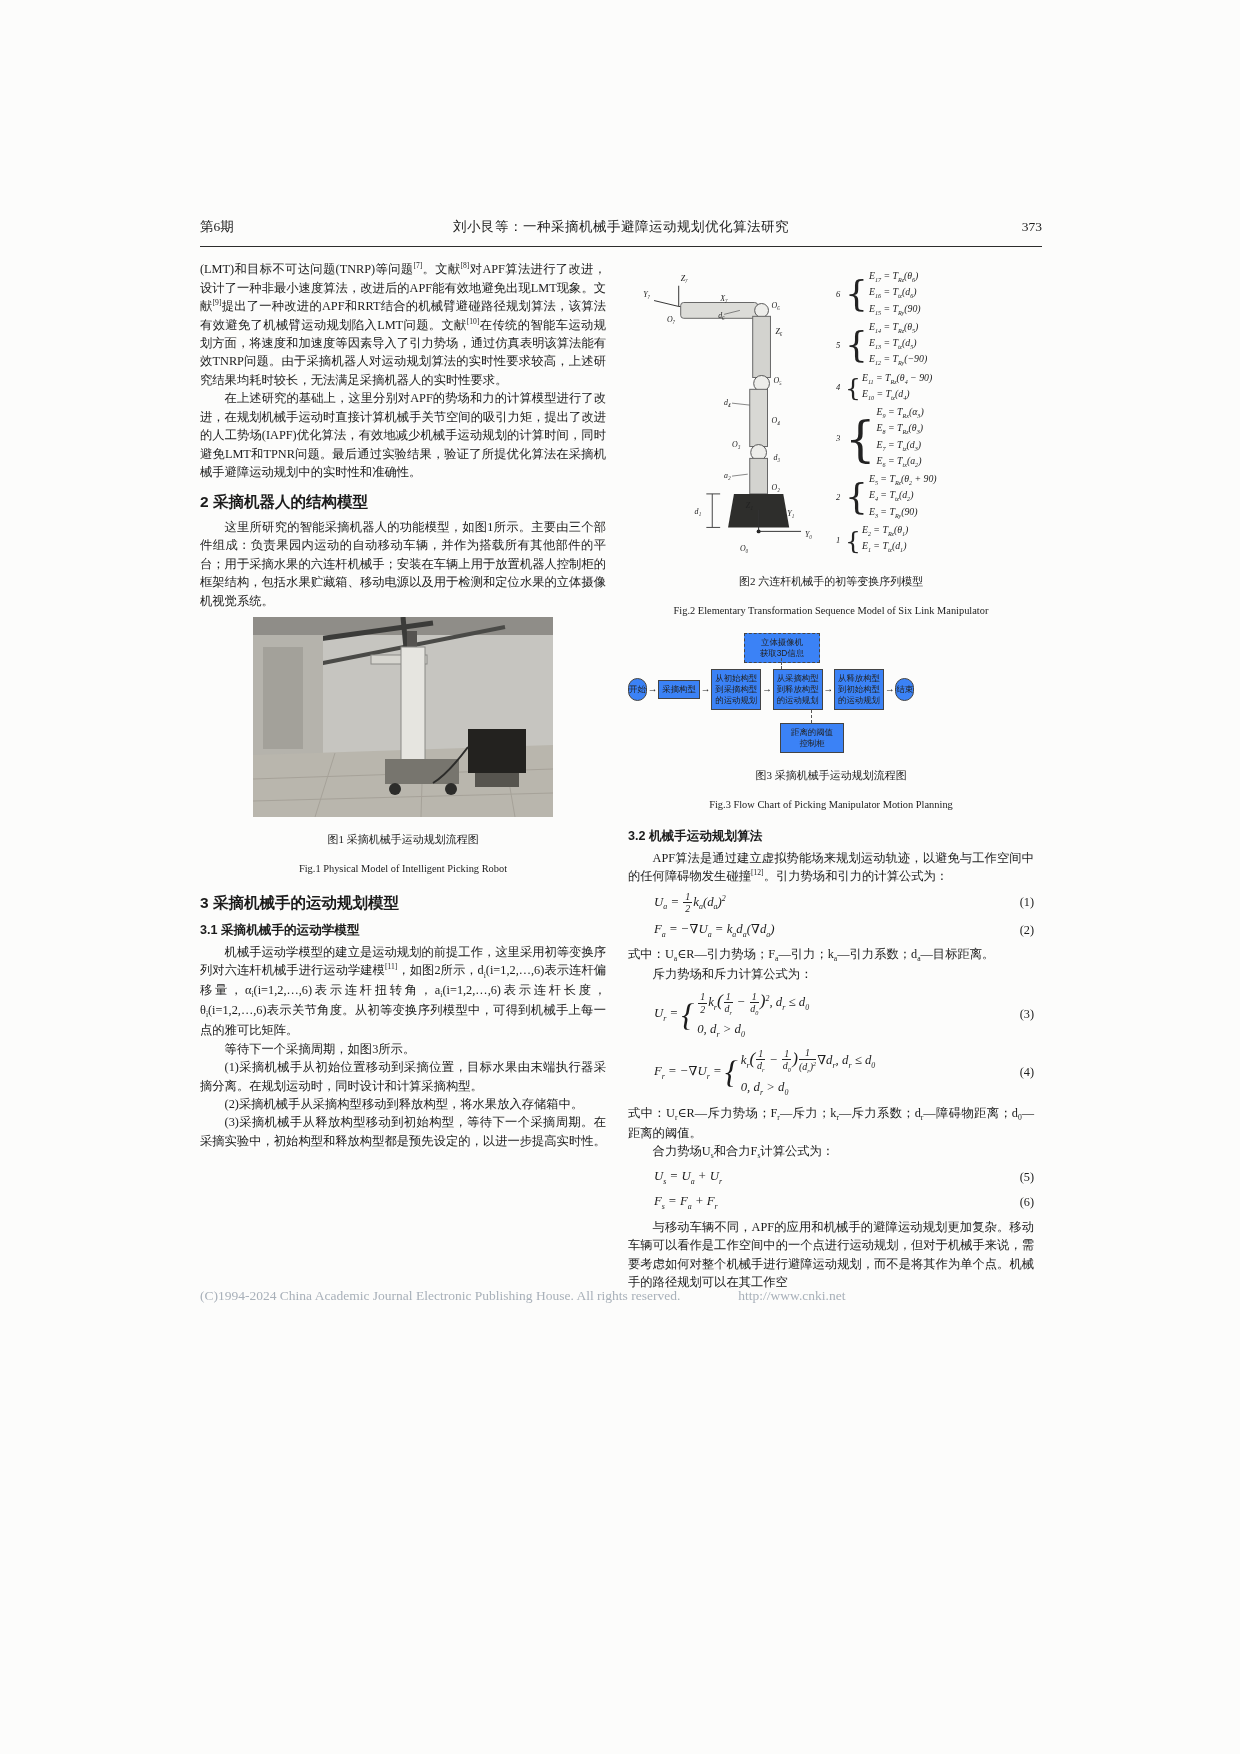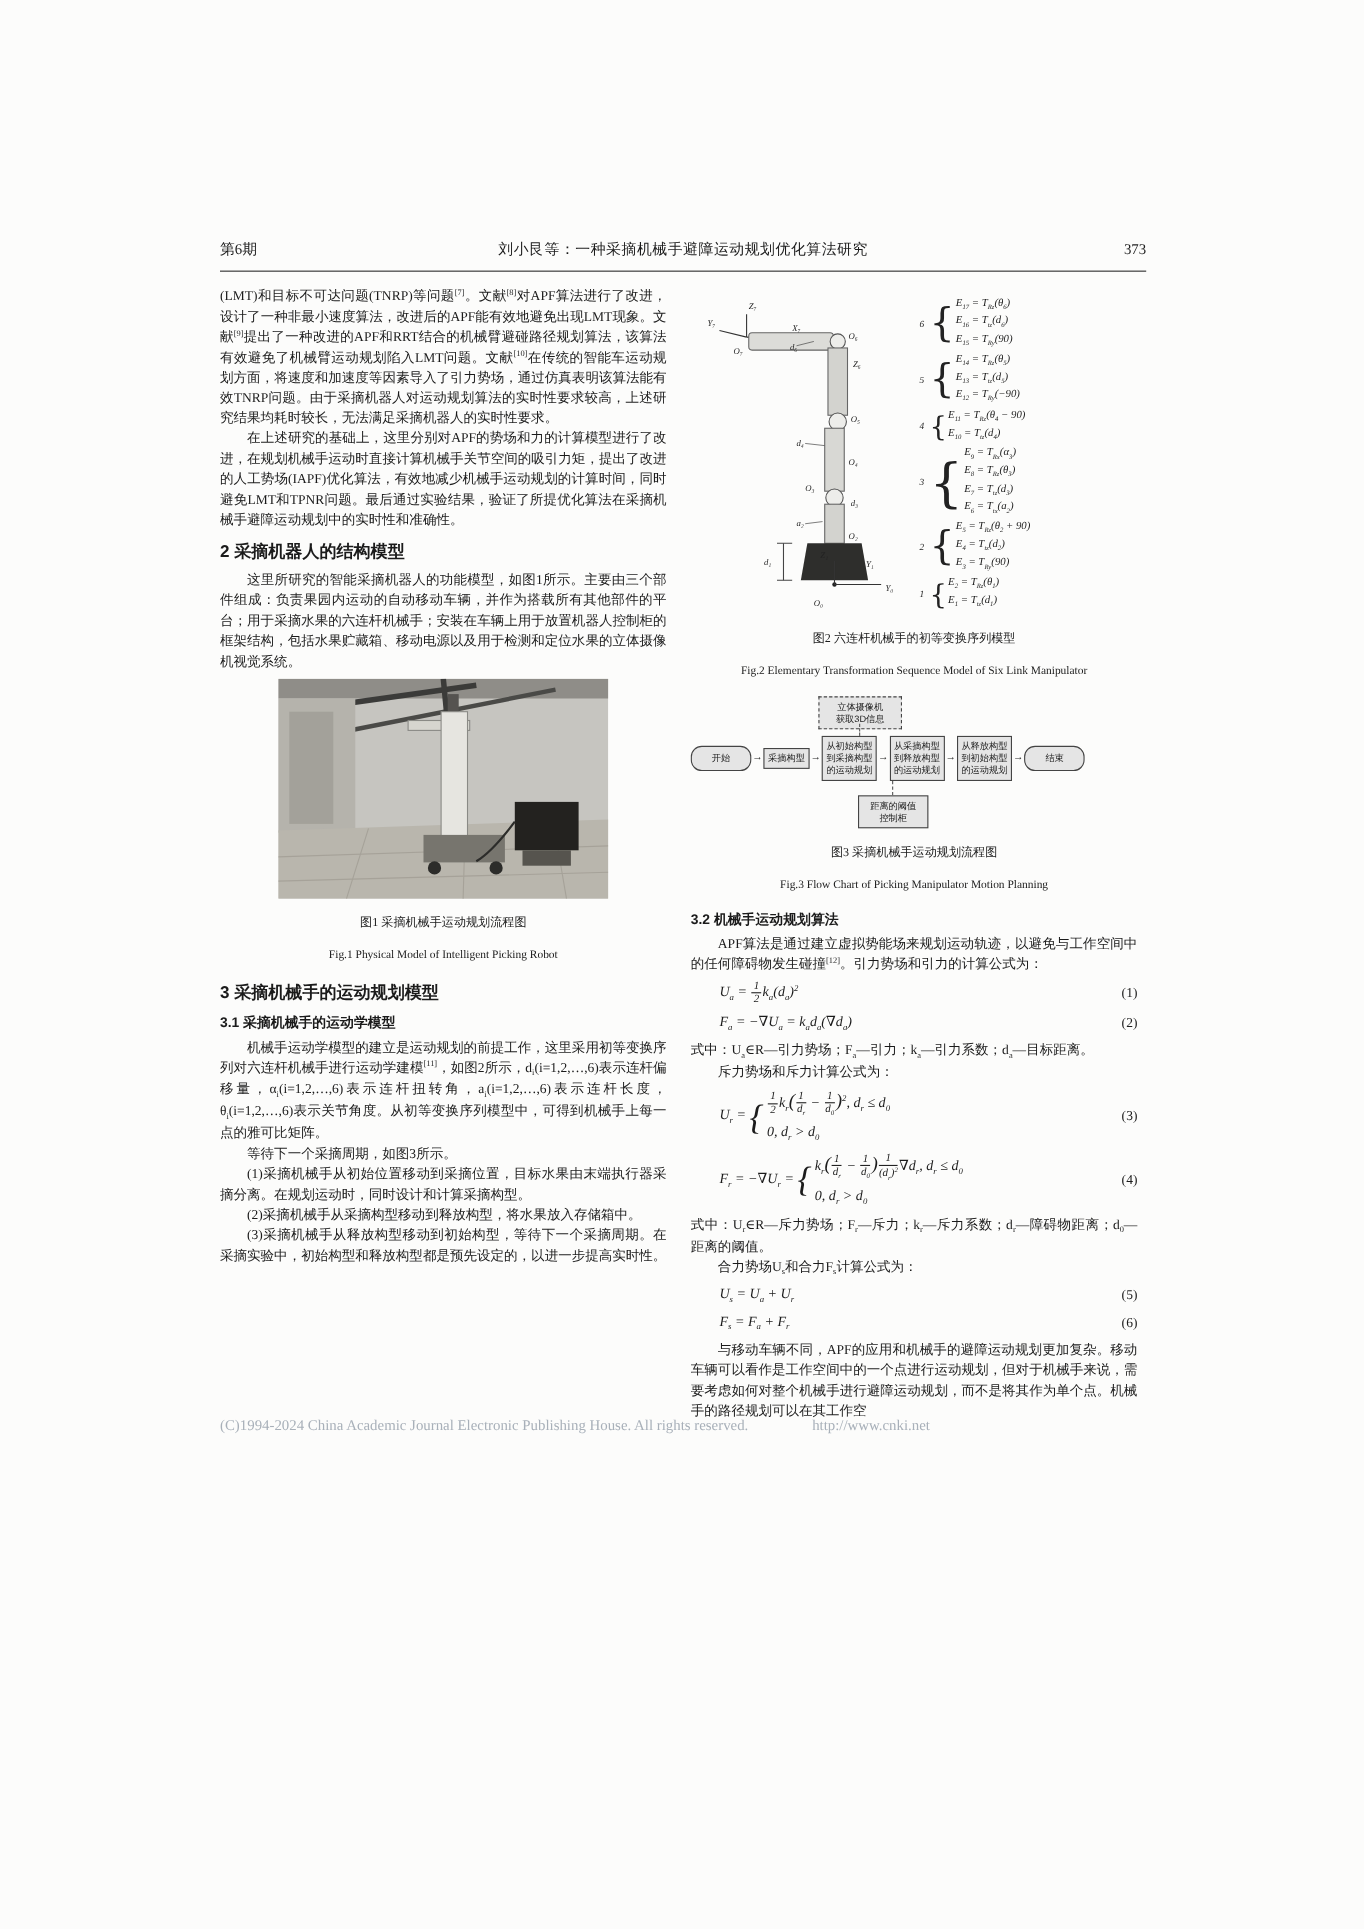--- a/index.html
+++ b/index.html
@@ -33,23 +33,23 @@
   .eqcol { display:flex; flex-direction:column; gap:2px; padding-top:3px; }
   .eqgroup { display:flex; align-items:center; }
   .gnum { width:9px; font-size:8.5px; font-style:italic; flex:0 0 auto; }
   .brace { font-weight:100; color:#222; margin-right:1px; flex:0 0 auto; font-family:"DejaVu Serif",serif; }
   .b2 { font-size:25px; line-height:25px; } .b3 { font-size:36px; line-height:36px; } .b4 { font-size:48px; line-height:48px; }
   .eqlines { display:flex; flex-direction:column; }
   .eqline { font-size:9.8px; line-height:12.3px; font-style:italic; white-space:nowrap; }
 
   
   .flow { position:relative; width:100%; height:120px; margin:5px 0 2px; font-family:"Liberation Sans","DejaVu Sans",sans-serif; }
-  .fnode { border:1px solid #444; background:#e5e5e5; font-size:8.4px; line-height:1.3; text-align:center;
+  .fnode { border:1px solid #444; background:#3b82f6; font-size:8.4px; line-height:1.3; text-align:center;
            white-space:pre-line; padding:3px 3px; color:#222; }
-  .oval { border-radius:10px; padding:5px 18px; }
+  .oval { border-radius:10px; padding:5px 0; }
   .dashedbox { border-style:dashed; position:absolute; top:0; left:116px; width:76px; }
   .sendbox { position:absolute; top:90px; left:152px; width:64px; }
   .flowrow { position:absolute; top:36px; left:0; width:100%; display:flex; align-items:center; gap:1px; }
   .farrow { font-size:9.5px; flex:0 0 auto; color:#222; }
   .conn { position:absolute; width:0; border-left:1px dashed #555; }
   .c1 { left:153px; top:25px; height:11px; }
   .c2 { left:183px; top:77px; height:13px; }
 
   
   .eqrow { display:flex; align-items:center; margin:5px 0; }

